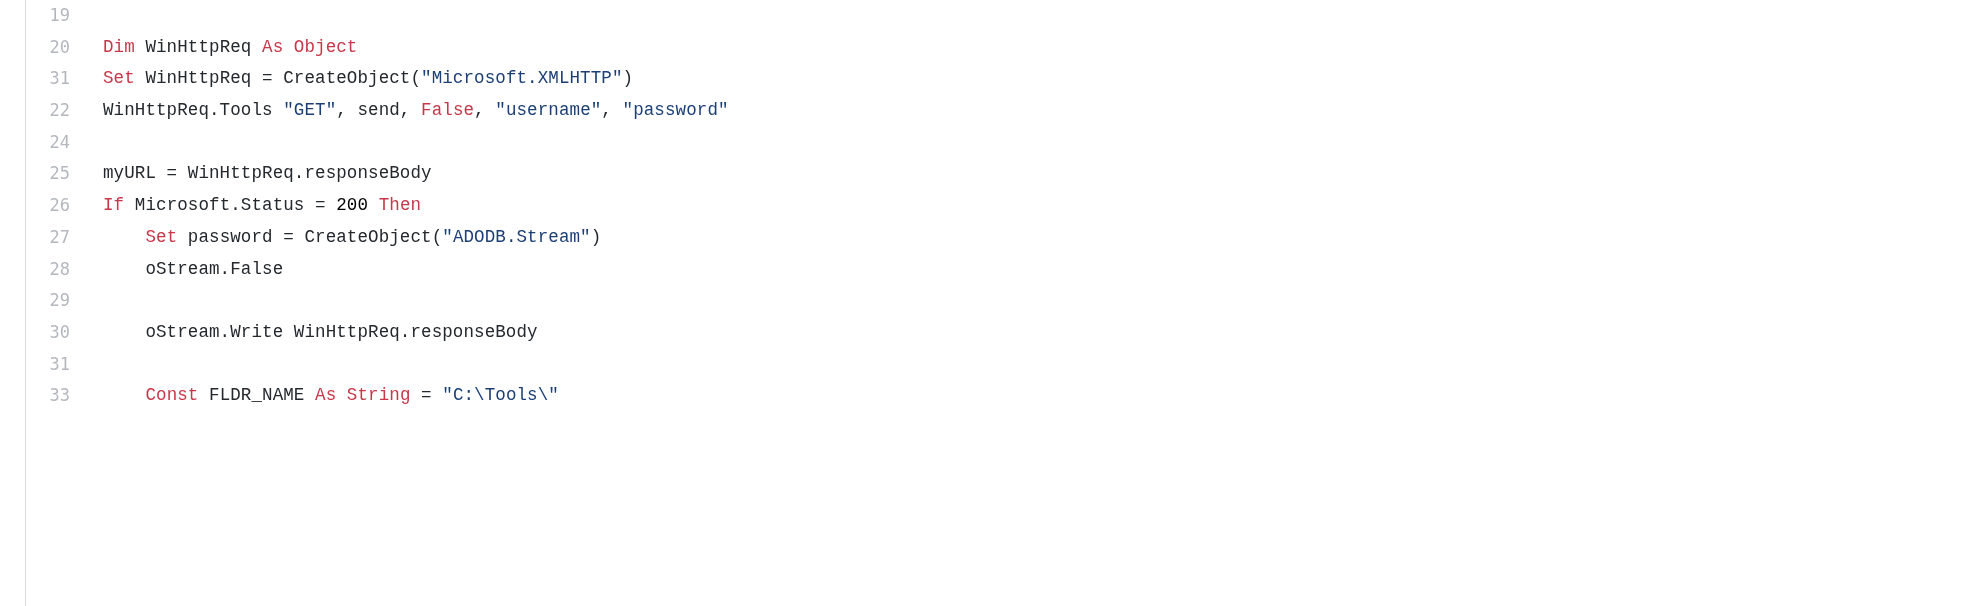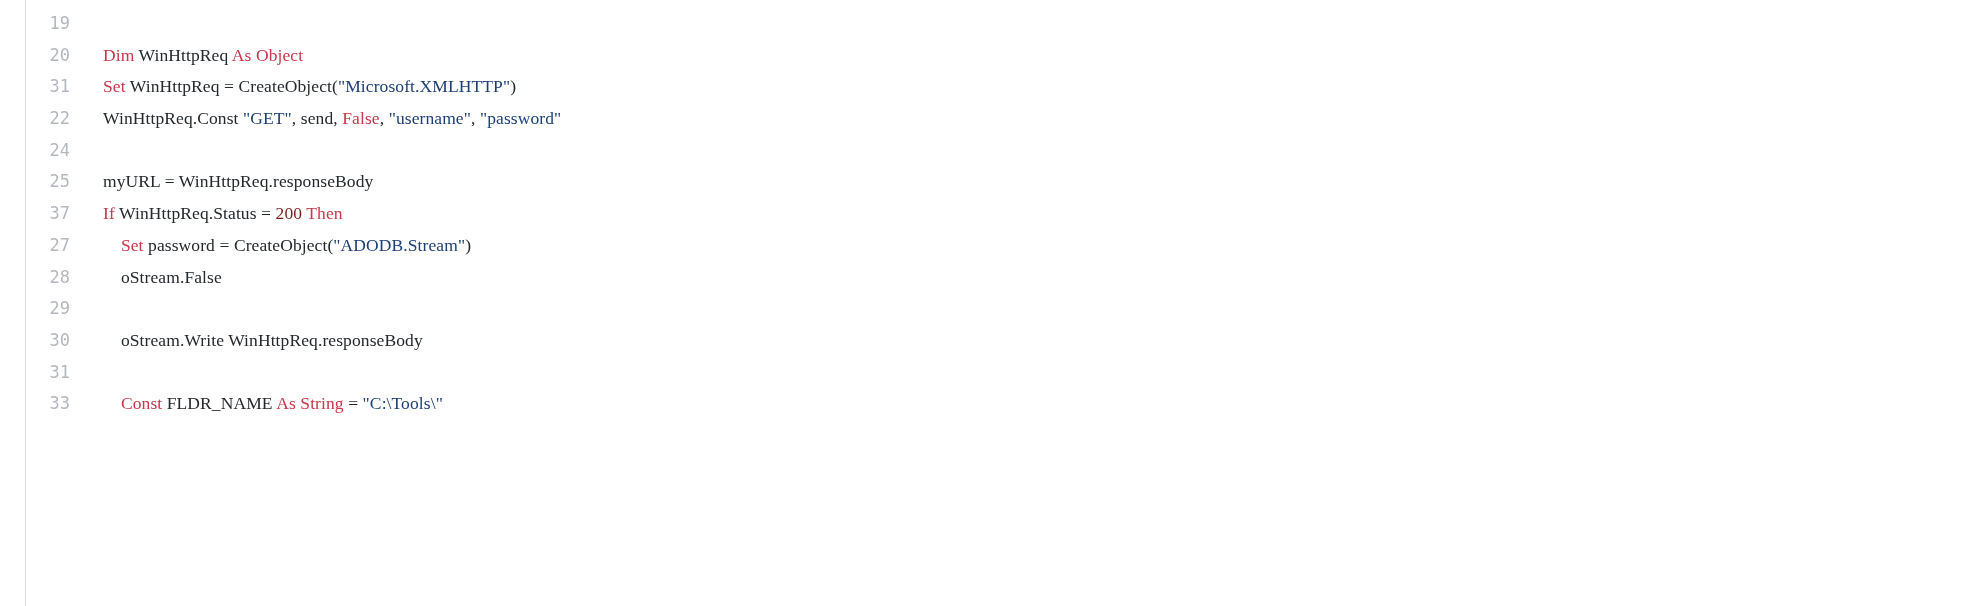--- a/index.html
+++ b/index.html
@@ -12,21 +12,21 @@
     height: 606px;
     overflow: hidden;
     font-family: "DejaVu Sans Mono", "Liberation Mono", monospace;
   }
   .code-block {
     position: relative;
     width: 1980px;
     height: 606px;
     background: #ffffff;
     box-sizing: border-box;
-    padding-top: 8px;
+    padding-top: 0px;
   }
   .gutter-rule {
     position: absolute;
     left: 25px;
     top: 0;
     width: 1px;
     height: 606px;
     background: #d8dade;
   }
   .code-lines {
@@ -49,42 +49,42 @@
     font-family: "DejaVu Sans Mono", "Liberation Mono", monospace;
     letter-spacing: 0px;
     user-select: none;
     padding-right: 0px;
     box-sizing: border-box;
   }
   .line-code {
     padding-left: 33px;
     font-size: 17.5px;
     color: #24292e;
-    font-family: Liberation Serif, serif;
+    font-family: Liberation Mono, monospace;
     white-space: pre;
     letter-spacing: 0.1px;
   }
   .tok-kw { color: #c7384a; }
   .tok-str { color: #1c3f76; }
-  .tok-num { color: #7f1d1d; }
+  .tok-num { color: #000000; }
   .tok-plain { color: #24292e; }
 </style>
 </head>
 <body>
 
 <div class="code-block">
   <div class="gutter-rule"></div>
   <div class="code-lines" id="code-lines">
       <div class="code-line"><div class="line-no">19</div><div class="line-code"></div></div>
       <div class="code-line"><div class="line-no">20</div><div class="line-code"><span class="tok-kw">Dim</span><span class="tok-plain"> WinHttpReq </span><span class="tok-kw">As Object</span></div></div>
       <div class="code-line"><div class="line-no">31</div><div class="line-code"><span class="tok-kw">Set</span><span class="tok-plain"> WinHttpReq = CreateObject(</span><span class="tok-str">"Microsoft.XMLHTTP"</span><span class="tok-plain">)</span></div></div>
-      <div class="code-line"><div class="line-no">22</div><div class="line-code"><span class="tok-plain">WinHttpReq.Const </span><span class="tok-str">"GET"</span><span class="tok-plain">, send, </span><span class="tok-kw">False</span><span class="tok-plain">, </span><span class="tok-str">"username"</span><span class="tok-plain">, </span><span class="tok-str">"password"</span></div></div>
+      <div class="code-line"><div class="line-no">22</div><div class="line-code"><span class="tok-plain">WinHttpReq.Tools </span><span class="tok-str">"GET"</span><span class="tok-plain">, send, </span><span class="tok-kw">False</span><span class="tok-plain">, </span><span class="tok-str">"username"</span><span class="tok-plain">, </span><span class="tok-str">"password"</span></div></div>
       <div class="code-line"><div class="line-no">24</div><div class="line-code"></div></div>
       <div class="code-line"><div class="line-no">25</div><div class="line-code"><span class="tok-plain">myURL = WinHttpReq.responseBody</span></div></div>
-      <div class="code-line"><div class="line-no">37</div><div class="line-code"><span class="tok-kw">If</span><span class="tok-plain"> WinHttpReq.Status = </span><span class="tok-num">200</span><span class="tok-plain"> </span><span class="tok-kw">Then</span></div></div>
+      <div class="code-line"><div class="line-no">26</div><div class="line-code"><span class="tok-kw">If</span><span class="tok-plain"> Microsoft.Status = </span><span class="tok-num">200</span><span class="tok-plain"> </span><span class="tok-kw">Then</span></div></div>
       <div class="code-line"><div class="line-no">27</div><div class="line-code"><span class="tok-plain">    </span><span class="tok-kw">Set</span><span class="tok-plain"> password = CreateObject(</span><span class="tok-str">"ADODB.Stream"</span><span class="tok-plain">)</span></div></div>
       <div class="code-line"><div class="line-no">28</div><div class="line-code"><span class="tok-plain">    oStream.False</span></div></div>
       <div class="code-line"><div class="line-no">29</div></div>
       <div class="code-line"><div class="line-no">30</div><div class="line-code"><span class="tok-plain">    oStream.Write WinHttpReq.responseBody</span></div></div>
       <div class="code-line"><div class="line-no">31</div><div class="line-code"></div></div>
       <div class="code-line"><div class="line-no">33</div><div class="line-code"><span class="tok-plain">    </span><span class="tok-kw">Const</span><span class="tok-plain"> FLDR_NAME </span><span class="tok-kw">As String</span><span class="tok-plain"> = </span><span class="tok-str">"C:\Tools\"</span></div></div>
     </div>
 </div>
 
 </body></html>

